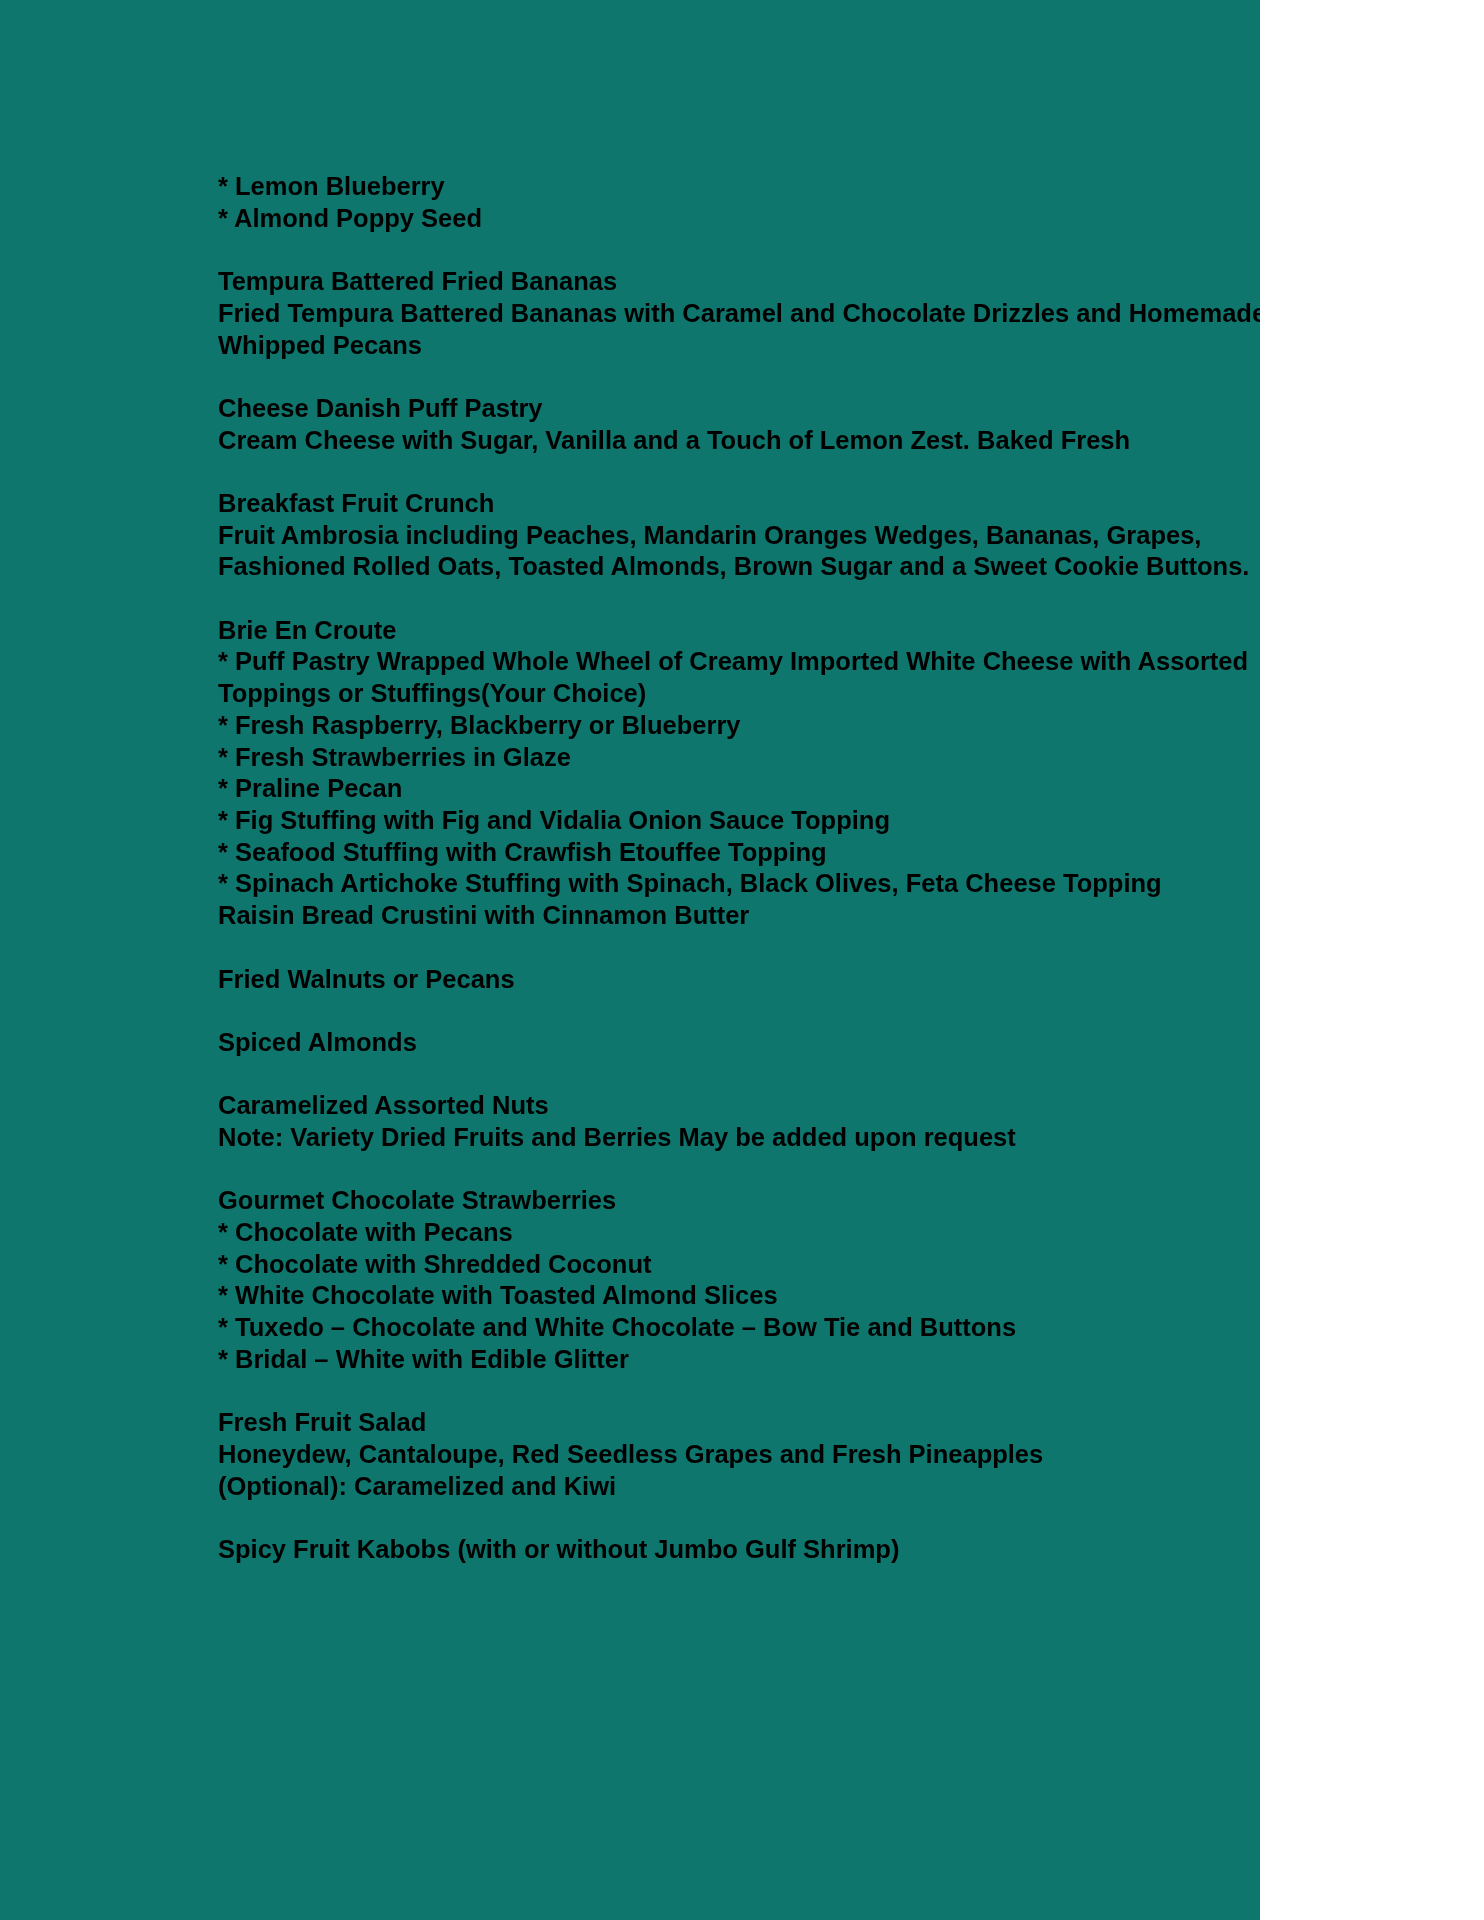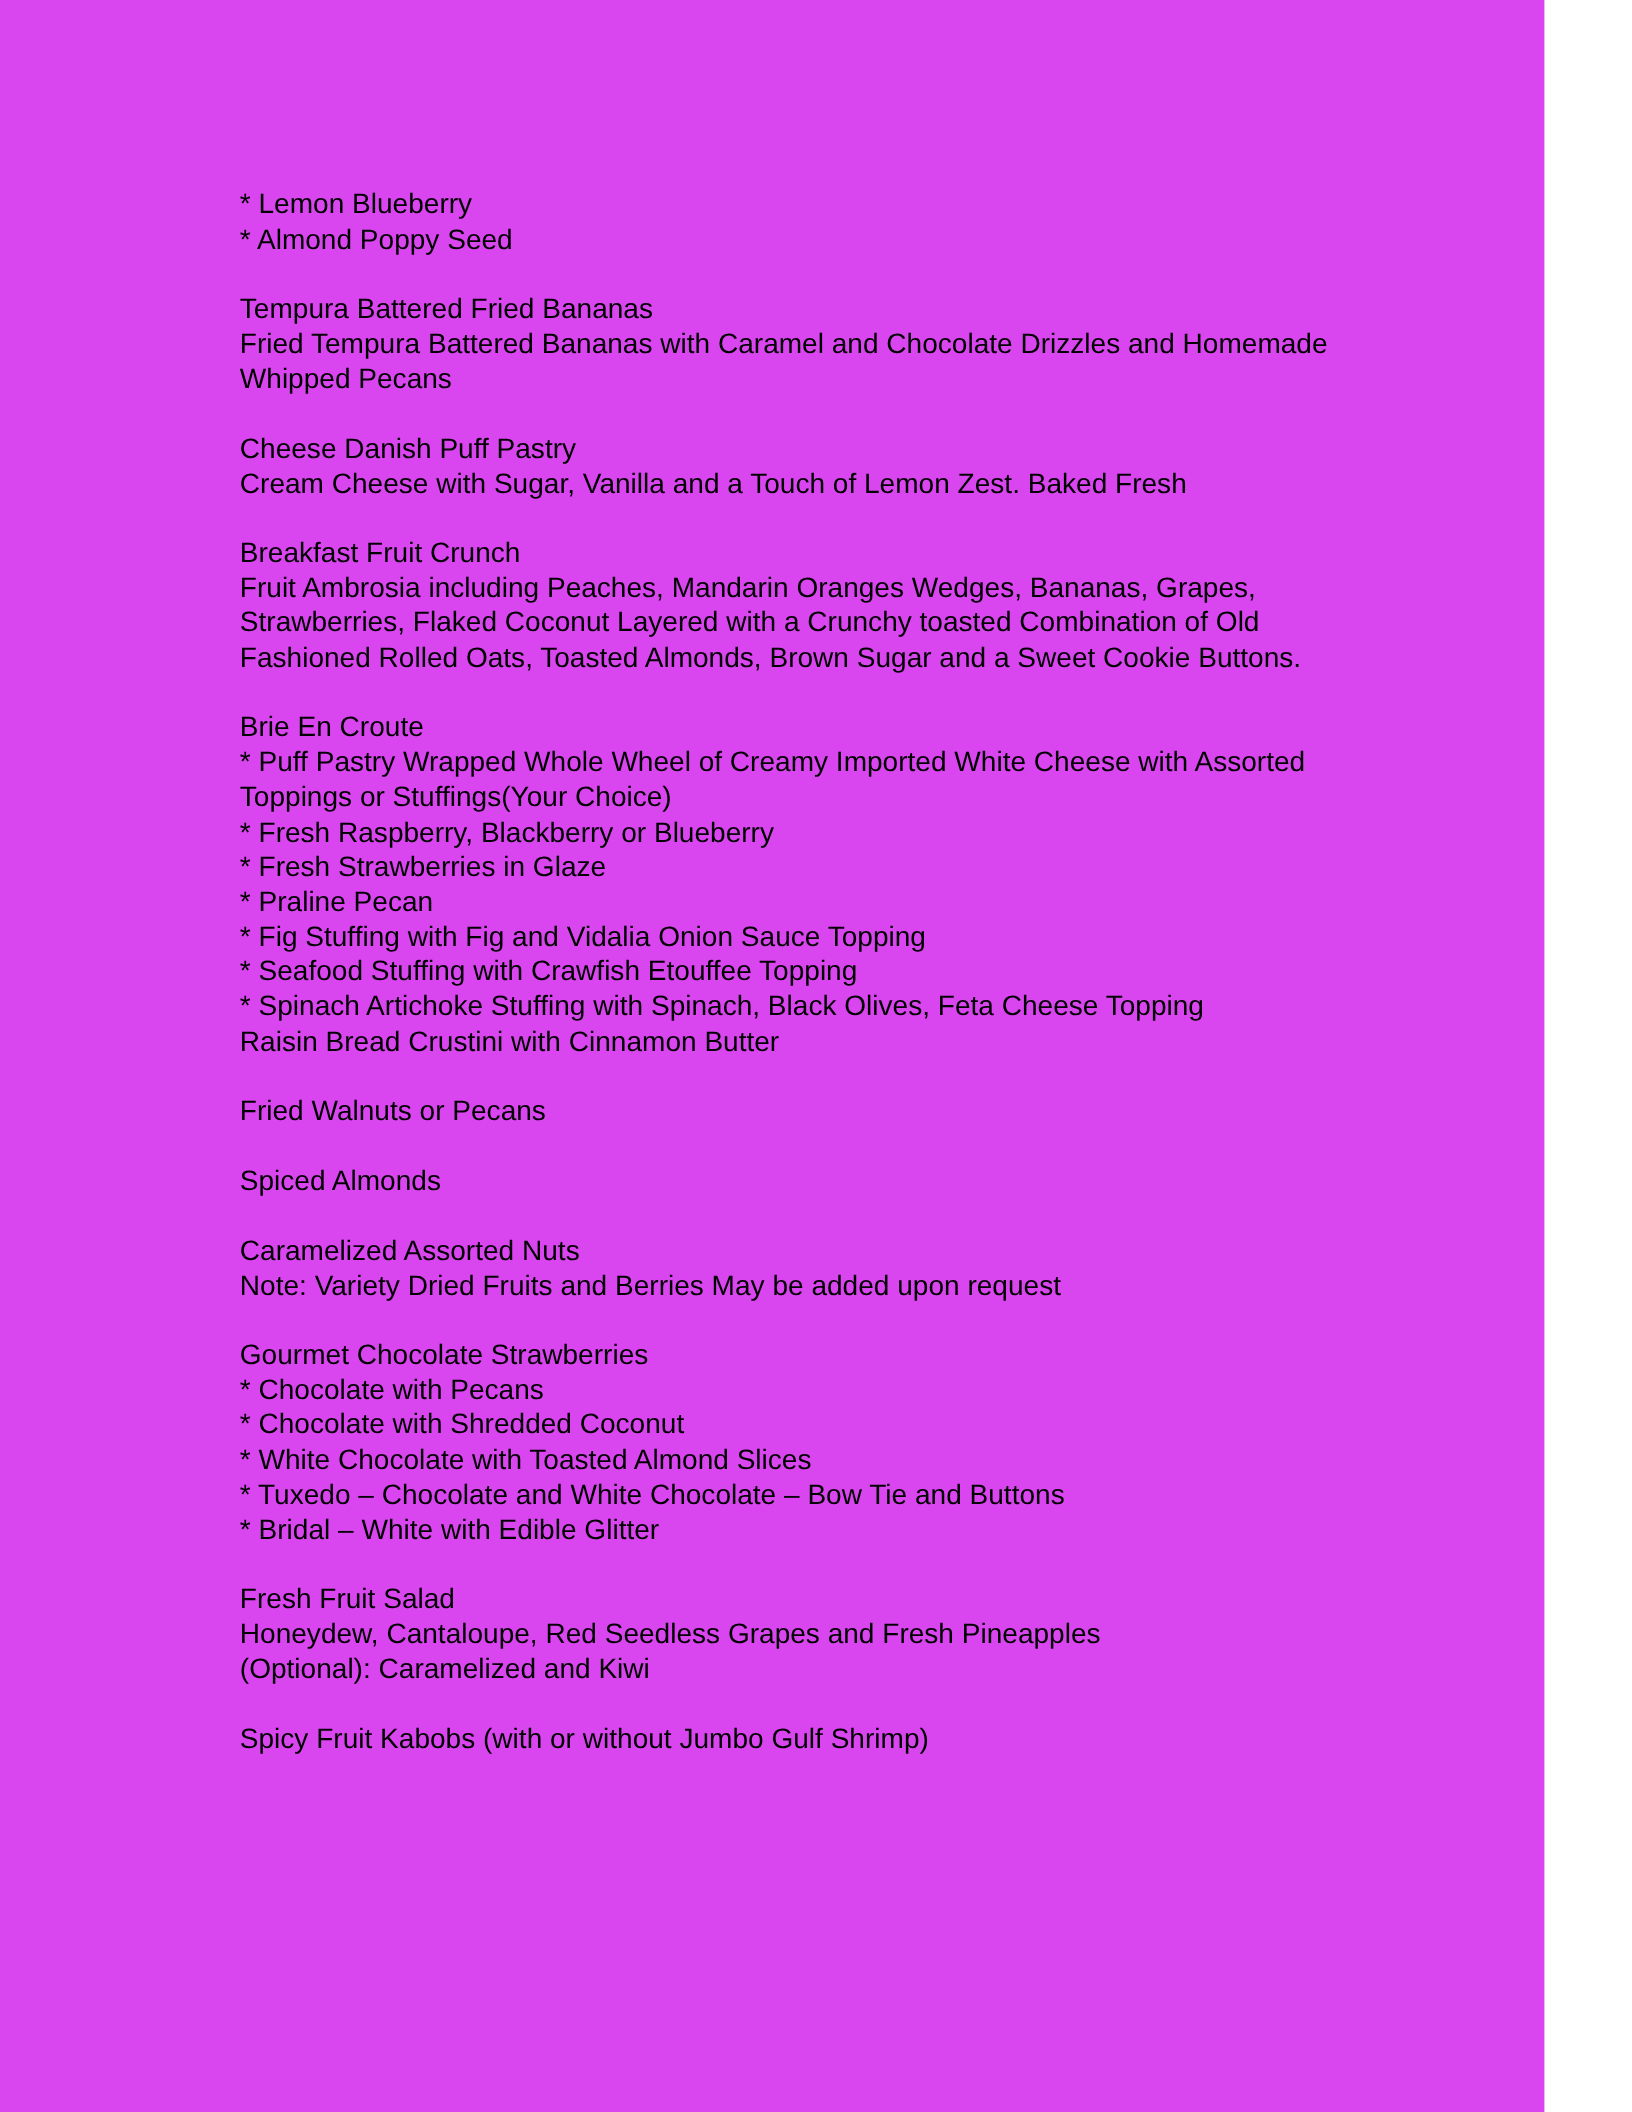--- a/index.html
+++ b/index.html
@@ -2,24 +2,25 @@
 <html><head>
 <meta charset="utf-8">
 <style>
   html, body {
     margin: 0;
     padding: 0;
     background: #ffffff;
   }
   .page {
     position: relative;
-    width: 1404px;
+    width: 1260px;
     height: 1920px;
-    background: #d946ef;
+    background: #0f766e;
     overflow: hidden;
+    font-weight: bold;
   }
   .doc-text {
     position: absolute;
     left: 218px;
     top: 171px;
     width: 1100px;
     font-family: "Liberation Sans", "DejaVu Sans", sans-serif;
     font-size: 25.5px;
     line-height: 31.7px;
     color: #000000;
@@ -48,21 +49,20 @@
         <div class="line">Fried Tempura Battered Bananas with Caramel and Chocolate Drizzles and Homemade</div>
         <div class="line">Whipped Pecans</div>
       </div>
       <div class="para">
         <div class="line">Cheese Danish Puff Pastry</div>
         <div class="line">Cream Cheese with Sugar, Vanilla and a Touch of Lemon Zest. Baked Fresh</div>
       </div>
       <div class="para">
         <div class="line">Breakfast Fruit Crunch</div>
         <div class="line">Fruit Ambrosia including Peaches, Mandarin Oranges Wedges, Bananas, Grapes,</div>
-        <div class="line">Strawberries, Flaked Coconut Layered with a Crunchy toasted Combination of Old</div>
         <div class="line">Fashioned Rolled Oats, Toasted Almonds, Brown Sugar and a Sweet Cookie Buttons.</div>
       </div>
       <div class="para">
         <div class="line">Brie En Croute</div>
         <div class="line">* Puff Pastry Wrapped Whole Wheel of Creamy Imported White Cheese with Assorted</div>
         <div class="line">Toppings or Stuffings(Your Choice)</div>
         <div class="line">* Fresh Raspberry, Blackberry or Blueberry</div>
         <div class="line">* Fresh Strawberries in Glaze</div>
         <div class="line">* Praline Pecan</div>
         <div class="line">* Fig Stuffing with Fig and Vidalia Onion Sauce Topping</div>

